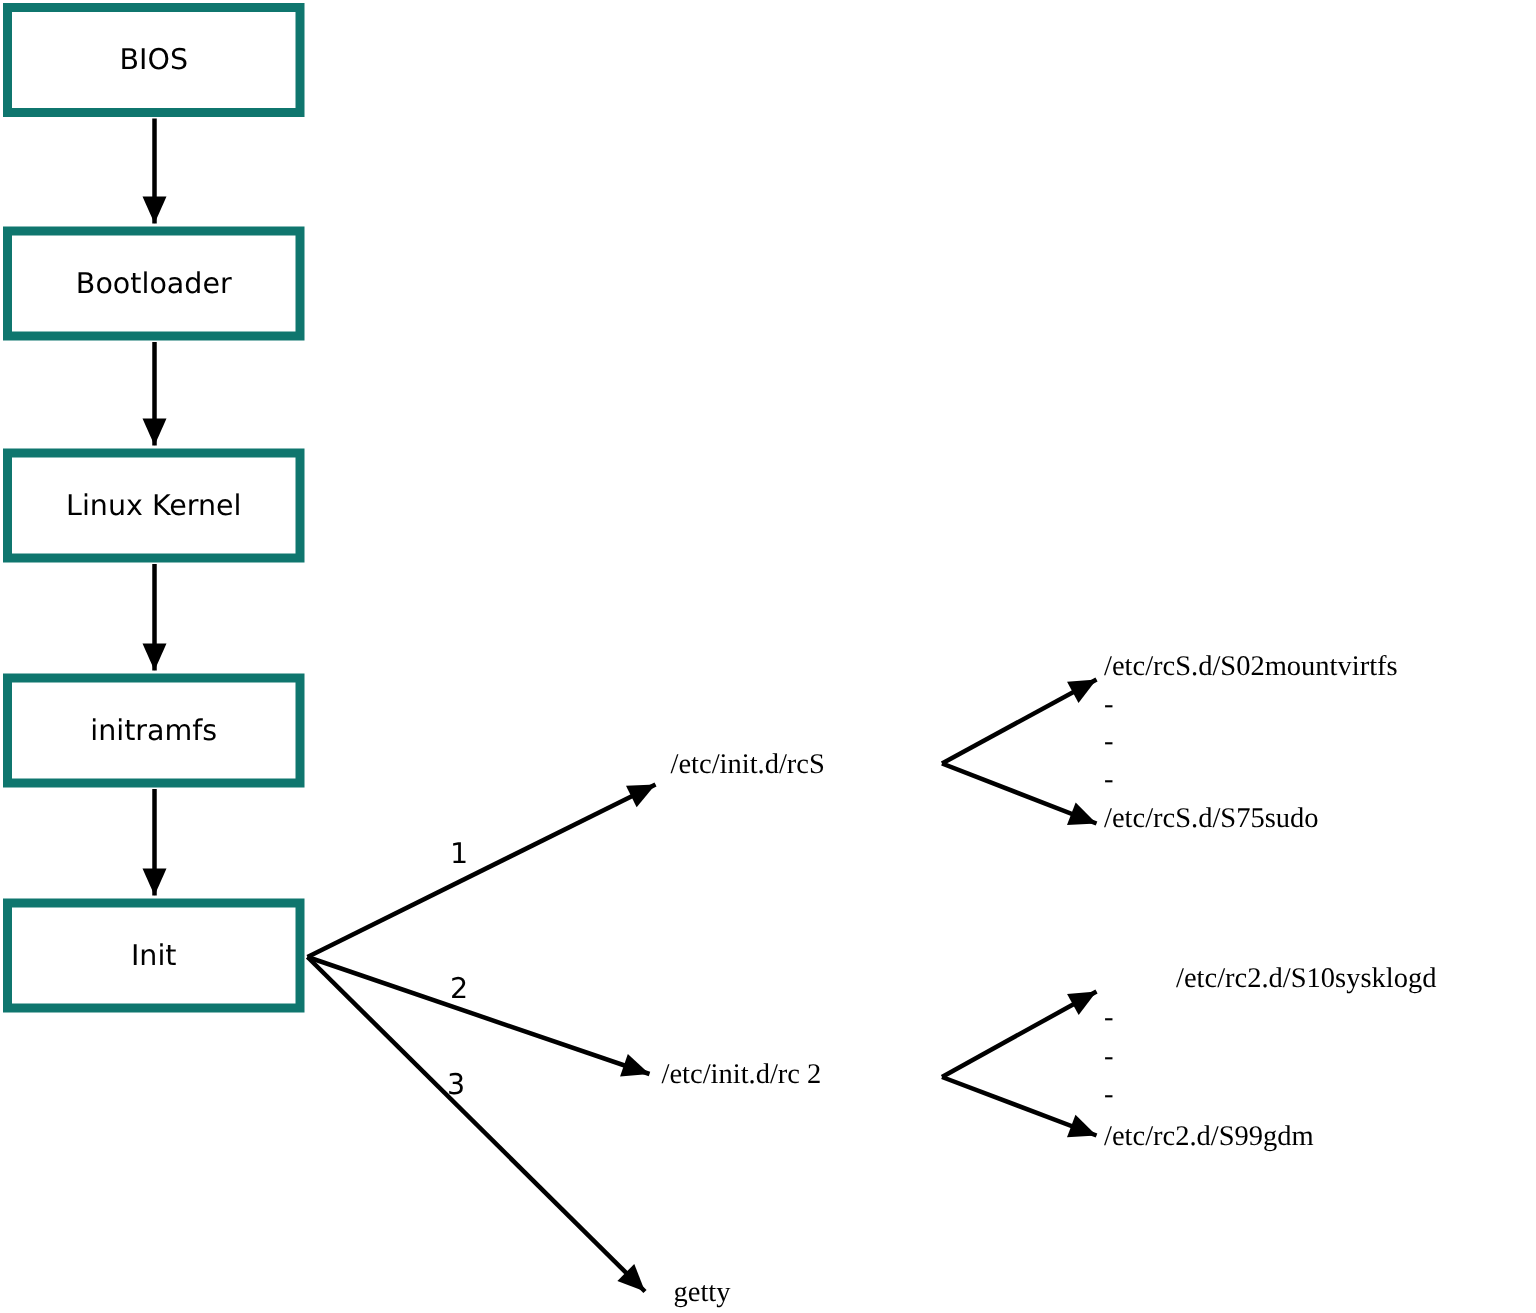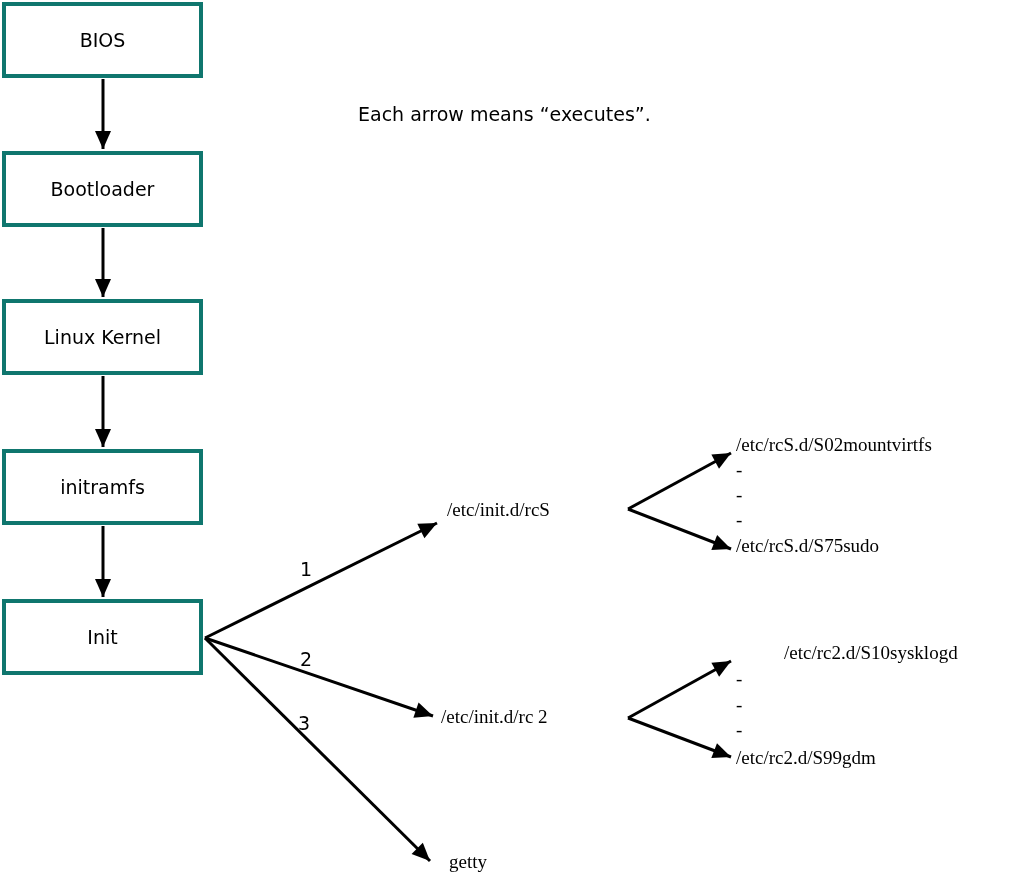--- a/index.html
+++ b/index.html
@@ -20,21 +20,21 @@
   svg.arrows line, svg.arrows path.seg {
     stroke: #000000;
     stroke-width: 3;
     fill: none;
   }
   .flow-box {
     position: absolute;
     left: 2px;
     width: 201px;
     height: 76px;
-    border: 4px solid #0f766e;
+    border: 6px solid #0f766e;
     background: #ffffff;
     box-sizing: border-box;
     display: flex;
     align-items: center;
     justify-content: center;
     font-size: 19px;
   }
   .box-bios       { top: 2px; }
   .box-bootloader { top: 151px; }
   .box-kernel     { top: 299px; }
@@ -104,21 +104,20 @@
   <div class="flow-box box-initramfs">
     <span>initramfs</span>
   </div>
   <div class="flow-box box-kernel">
     <span>Linux Kernel</span>
   </div>
   <div class="flow-box box-init">
     <span>Init</span>
   </div>
 
-  <div class="txt legend-note">Each arrow means “executes”.</div>
 
   <div class="txt order-1">1</div>
   <div class="txt order-2">2</div>
   <div class="txt order-3">3</div>
 
   <div class="txt mono target-rcs">/etc/init.d/rcS</div>
   <div class="txt mono target-rc2">/etc/init.d/rc 2</div>
   <div class="txt mono target-getty">getty</div>
 
   <div class="txt mono rcs-first">/etc/rcS.d/S02mountvirtfs</div>

